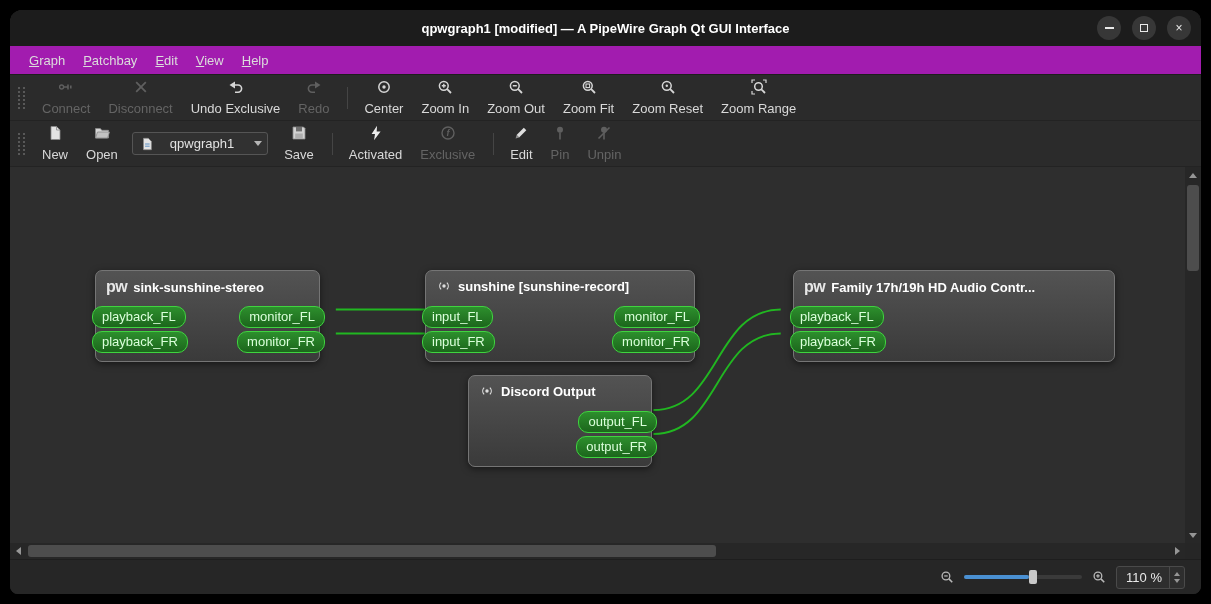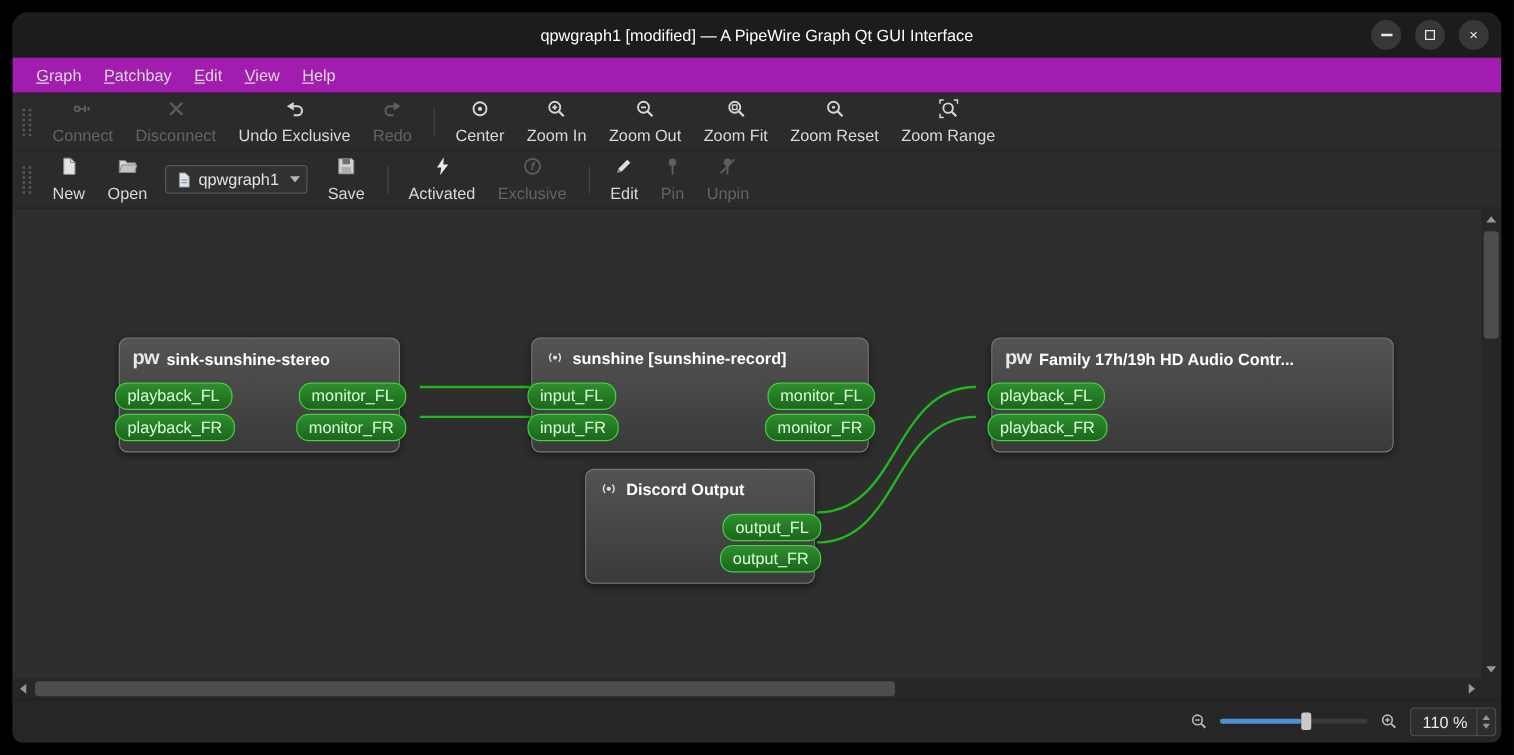--- a/index.html
+++ b/index.html
@@ -8,37 +8,37 @@
     font-family:"Liberation Sans","DejaVu Sans",sans-serif;
     -webkit-font-smoothing:antialiased;
   }
   .window{
     position:absolute;left:10px;top:10px;right:10px;bottom:10px;
     background:#2b2b2b;border-radius:12px 12px 8px 8px;overflow:hidden;
     display:flex;flex-direction:column;
   }
   
   .titlebar{flex:0 0 36px;background:#1c1c1c;position:relative;display:flex;align-items:center;justify-content:center;}
-  .titlebar .title{color:#ffffff;font-weight:normal;font-size:13px;}
+  .titlebar .title{color:#ffffff;font-weight:bold;font-size:13px;}
   .win-controls{position:absolute;right:10px;top:0;height:100%;display:flex;align-items:center;gap:11px;}
   .winbtn{width:24px;height:24px;border-radius:50%;background:#373737;color:#e9e9e9;display:flex;align-items:center;justify-content:center;font-size:12px;}
   .winbtn .dash{width:9px;height:1.5px;background:#e9e9e9;display:block;}
   .winbtn .sq{width:8px;height:8px;border:1.5px solid #e9e9e9;display:block;box-sizing:border-box;}
   
   .menubar{flex:0 0 28px;background:#a21caf;border-bottom:1px solid #1e1e1e;display:flex;align-items:stretch;padding-left:10px;color:#dcdcdc;font-size:13px;}
   .menu-item{display:flex;align-items:center;padding:0 9px;cursor:default;}
   .menu-item .mn{text-decoration:underline;}
   
   .toolbar{flex:0 0 37px;background:#2b2b2b;border-bottom:1px solid #232323;display:flex;align-items:center;padding:0 6px;}
   .tb-handle{width:3px;height:22px;border-left:2px dotted #585858;border-right:2px dotted #585858;margin:0 9px 0 2px;}
   .tb-btn{display:flex;align-items:center;gap:6px;padding:4px 8px;margin-right:2px;border-radius:3px;color:#d9d9d9;font-size:13px;white-space:nowrap;flex-direction:column;}
   .tb-btn.disabled{color:#646464;}
   .tb-btn svg{display:block;flex:0 0 auto;}
   .tb-sep{width:1px;height:22px;background:#454545;margin:0 8px;}
-  .combo{display:flex;align-items:center;gap:5px;background:#313131;border:1px solid #555;border-radius:3px;padding:3px 5px 3px 7px;margin:0 8px 0 4px;color:#e2e2e2;font-size:13px;}
+  .combo{display:flex;align-items:center;gap:16px;background:#313131;border:1px solid #555;border-radius:3px;padding:3px 5px 3px 7px;margin:0 8px 0 4px;color:#e2e2e2;font-size:13px;}
   .combo-arrow{width:0;height:0;border-left:4px solid transparent;border-right:4px solid transparent;border-top:5px solid #b5b5b5;margin-left:4px;}
   
   .canvas-wrap{flex:1;position:relative;background:#2e2e2e;}
   .gcanvas{position:absolute;left:0;top:0;right:16px;bottom:16px;background:#2e2e2e;overflow:hidden;}
   .connections{position:absolute;left:0;top:0;width:100%;height:100%;}
   .node{position:absolute;border:1px solid #757575;border-radius:7px;background:linear-gradient(#535353,#3a3a3a);box-shadow:0 2px 7px rgba(0,0,0,.5);}
   .node-header{display:flex;align-items:center;gap:6px;padding:7px 10px 0 10px;color:#ffffff;font-weight:bold;font-size:13px;white-space:nowrap;overflow:hidden;}
   .pw-glyph{font-size:16px;font-weight:bold;color:#e8e8e8;letter-spacing:-0.5px;}
   .ports-left{position:absolute;left:-4px;top:35px;display:flex;flex-direction:column;gap:3px;align-items:flex-start;}
   .ports-right{position:absolute;right:-6px;top:35px;display:flex;flex-direction:column;gap:3px;align-items:flex-end;}
@@ -48,21 +48,21 @@
   .hscroll{position:absolute;left:0;right:16px;bottom:0;height:16px;background:#272727;}
   .scroll-corner{position:absolute;right:0;bottom:0;width:16px;height:16px;background:#262626;}
   .vthumb{position:absolute;left:2px;right:2px;top:18px;height:86px;background:#4d4d4d;border-radius:3px;}
   .hthumb{position:absolute;top:2px;bottom:2px;left:18px;width:688px;background:#4d4d4d;border-radius:3px;}
   .sarrow{position:absolute;width:16px;height:16px;display:flex;align-items:center;justify-content:center;}
   .tri-up{width:0;height:0;border-left:4px solid transparent;border-right:4px solid transparent;border-bottom:5px solid #969696;}
   .tri-down{width:0;height:0;border-left:4px solid transparent;border-right:4px solid transparent;border-top:5px solid #969696;}
   .tri-left{width:0;height:0;border-top:4px solid transparent;border-bottom:4px solid transparent;border-right:5px solid #969696;}
   .tri-right{width:0;height:0;border-top:4px solid transparent;border-bottom:4px solid transparent;border-left:5px solid #969696;}
   
-  .statusbar{flex:0 0 34px;background:#262626;border-top:1px solid #1e1e1e;display:flex;align-items:center;justify-content:flex-end;padding:0 4px;gap:10px;}
+  .statusbar{flex:0 0 34px;background:#262626;border-top:1px solid #1e1e1e;display:flex;align-items:center;justify-content:flex-end;padding:0 16px;gap:10px;}
   .zslider{position:relative;width:118px;height:16px;}
   .zslider .track{position:absolute;left:0;right:0;top:6px;height:4px;background:#3a3a3a;border-radius:2px;}
   .zslider .fill{position:absolute;left:0;width:55%;top:6px;height:4px;background:#4a90d2;border-radius:2px;}
   .zslider .handle{position:absolute;left:55%;top:1px;width:8px;height:14px;background:#c9c9c9;border-radius:2px;}
   .spinbox{display:flex;align-items:stretch;background:#2e2e2e;border:1px solid #4a4a4a;border-radius:3px;color:#e9e9e9;font-size:13px;}
   .spin-value{padding:3px 7px 3px 9px;display:flex;align-items:center;}
   .spin-btns{display:flex;flex-direction:column;justify-content:center;gap:3px;border-left:1px solid #4a4a4a;padding:0 4px;}
   .tri-up.small{border-left-width:3px;border-right-width:3px;border-bottom-width:4px;}
   .tri-down.small{border-left-width:3px;border-right-width:3px;border-top-width:4px;}
 </style>

